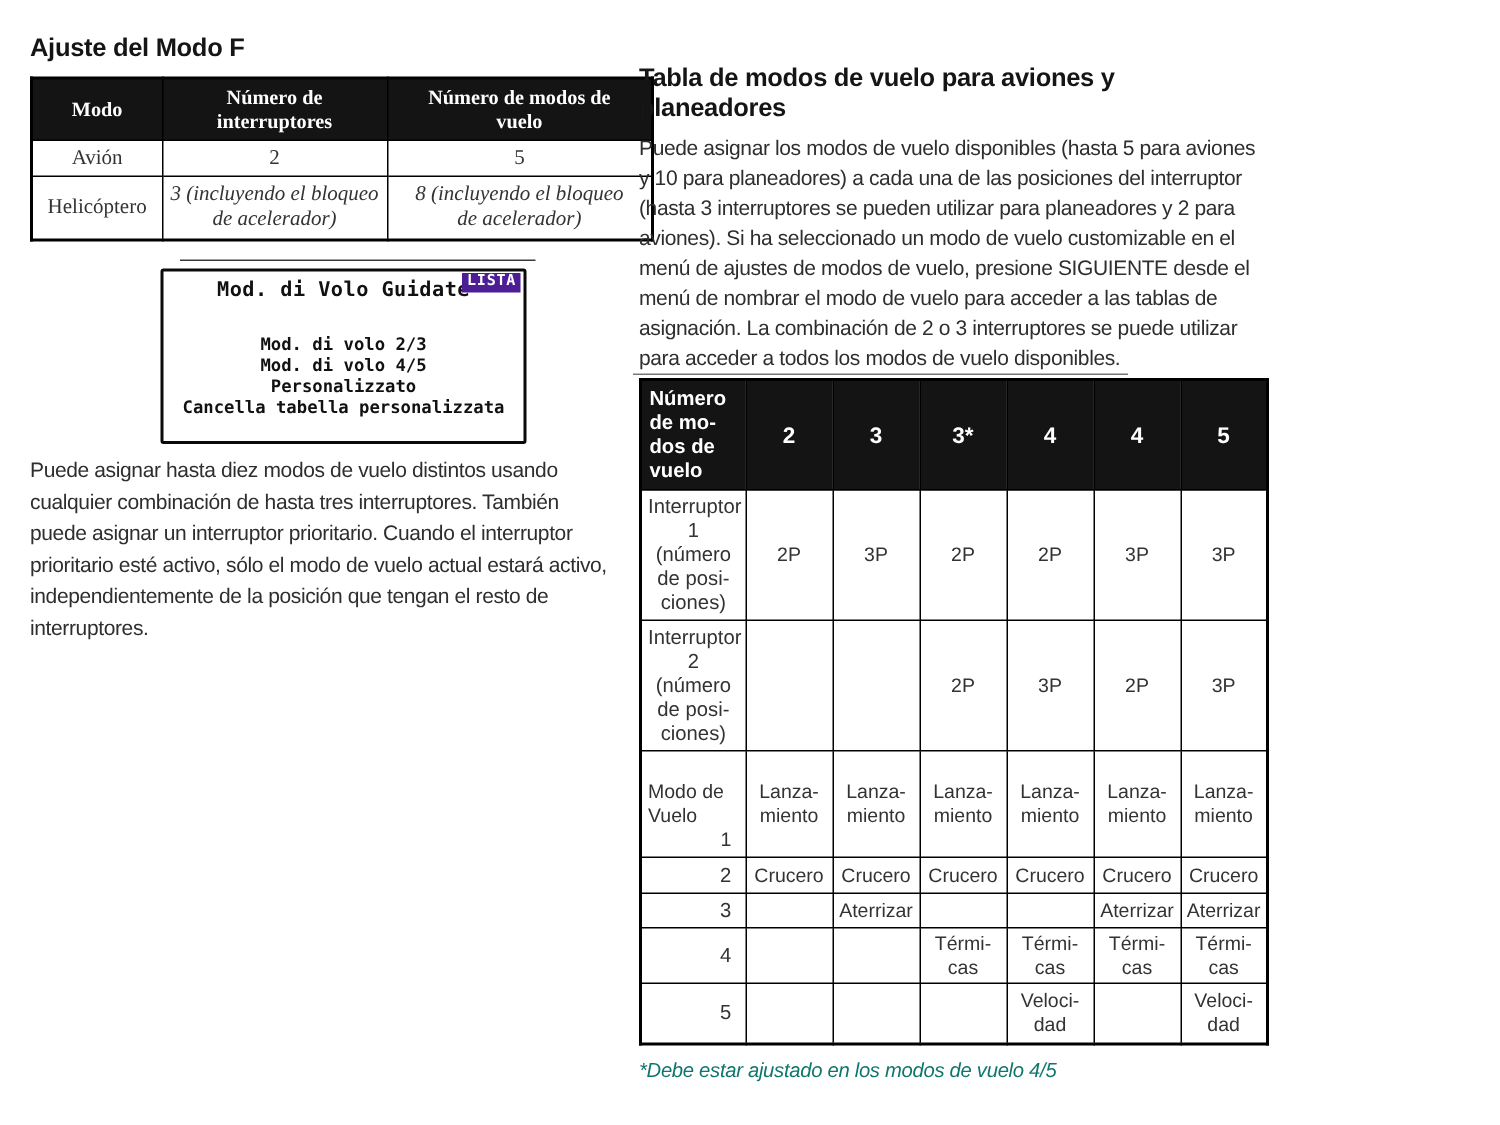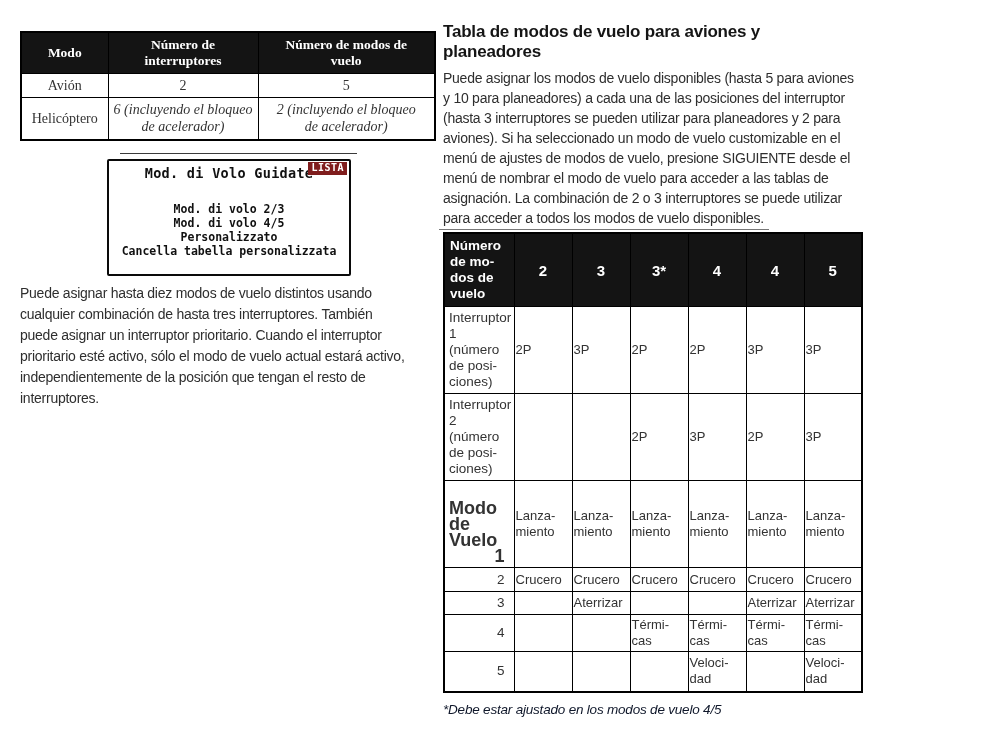--- a/index.html
+++ b/index.html
@@ -3,21 +3,21 @@
 <meta charset="utf-8">
 <style>
   html,body{margin:0;padding:0;}
   body{
     width:1000px;height:750px;background:#ffffff;
     font-family:"Liberation Sans",sans-serif;color:#2b2b2b;
     position:relative;overflow:hidden;
   }
   .col{position:absolute;top:22px;}
   .col-left{left:20px;width:414px;}
-  .col-right{left:443px;width:420px;}
+  .col-right{left:426px;width:420px;margin-top:20px;}
 
   h1.sec{font-size:17px;line-height:20px;font-weight:bold;color:#151515;margin:0;white-space:pre;letter-spacing:-0.2px;}
   h2.sec{font-size:15.5px;line-height:18px;font-weight:bold;color:#151515;margin:22px 0 0 0;white-space:pre;letter-spacing:-0.2px;}
   p.body{font-size:14px;line-height:21px;margin:7px 0 0 0;white-space:pre;letter-spacing:-0.25px;color:#2e2e2e;}
   .col-right p.body{line-height:20px;margin-top:6px;}
 
   
   table.modes{border-collapse:collapse;border:2px solid #000;margin-top:9px;table-layout:fixed;width:414px;font-family:Liberation Serif, serif;}
   table.modes th{
     background:#141414;color:#fff;font-size:13.5px;line-height:16px;font-weight:bold;
@@ -31,48 +31,49 @@
 
   
   .lcd-topline{height:1px;background:#3a3a3a;width:237px;margin:12px 0 5px 100px;}
   .lcd{
     position:relative;margin-left:87px;width:240px;height:113px;
     border:2px solid #0a0a0a;border-radius:2px;background:#fff;
     font-family:"DejaVu Sans Mono",monospace;color:#111;
   }
   .lcd-title{font-size:13.5px;font-weight:bold;text-align:center;margin-top:4px;letter-spacing:0.3px;}
   .lcd-badge{
-    position:absolute;top:1px;right:2px;background:#7f1d1d;color:#fff;
+    position:absolute;top:1px;right:2px;background:#4c1d95;color:#fff;
     font-size:10px;font-weight:bold;padding:1px 3px 2px 3px;letter-spacing:0.5px;line-height:10px;
   }
   .lcd-lines{font-size:11.5px;font-weight:bold;line-height:14px;text-align:center;margin-top:21px;white-space:pre-line;}
 
   
   .fm-topline{height:1px;background:#777;width:330px;margin:1px 0 2px -4px;}
   table.fm{border-collapse:collapse;border:2px solid #000;table-layout:fixed;width:418px;}
   table.fm col.lab{width:70px;}
   table.fm col.dat{width:58px;}
   table.fm th{
     background:#141414;color:#fff;border:1px solid #000;font-weight:bold;vertical-align:middle;
   }
   table.fm th.corner{font-size:13.5px;line-height:16px;text-align:left;padding:4px 5px;white-space:pre-line;vertical-align:middle;}
   table.fm th.num{font-size:15px;text-align:center;}
   table.fm td{border:1px solid #000;font-size:13px;line-height:16px;color:#333;white-space:pre-line;}
-  table.fm td.rlabel{text-align:left;vertical-align:top;padding:3px 4px;font-size:13.5px;}
-  table.fm td.cell{text-align:left;vertical-align:middle;padding:2px 1px;}
-  table.fm td.fm1{position:relative;vertical-align:top;padding:3px 4px;font-size:18px;font-weight:bold;}
+  table.fm td.rlabel{text-align:center;vertical-align:top;padding:3px 4px;font-size:13.5px;}
+  table.fm td.cell{text-align:center;vertical-align:middle;padding:2px 1px;}
+  table.fm td.fm1{position:relative;vertical-align:top;padding:3px 4px;font-size:13px;}
   table.fm td.fm1 .fm-num{position:absolute;right:9px;bottom:3px;}
   table.fm td.rnum{text-align:right;vertical-align:middle;padding:2px 9px 2px 2px;font-size:13.5px;}
 
-  .footnote{font-style:italic;font-size:13.5px;margin-top:9px;white-space:pre;letter-spacing:-0.2px;color:#0f172a;}
+  .footnote{font-style:italic;font-size:13.5px;margin-top:9px;white-space:pre;letter-spacing:-0.2px;color:#0f766e;}
 </style>
 </head>
 <body>
 
 <div class="col col-left">
+  <h1 class="sec">Ajuste del Modo F</h1>
 
   <table class="modes">
     <colgroup>
         <col style="width:87px">
         <col style="width:150px">
         <col style="width:177px">
       </colgroup>
     <tbody>
         <tr style="height:41px">
       <th>Modo</th>
@@ -81,23 +82,23 @@
       <th>Número de modos de
 vuelo</th>
     </tr>
     <tr style="height:18px">
       <td>Avión</td>
       <td>2</td>
       <td>5</td>
     </tr>
     <tr style="height:42px">
       <td>Helicóptero</td>
-      <td class="ital">6 (incluyendo el bloqueo
+      <td class="ital">3 (incluyendo el bloqueo
 de acelerador)</td>
-      <td class="ital">2 (incluyendo el bloqueo
+      <td class="ital">8 (incluyendo el bloqueo
 de acelerador)</td>
     </tr>
   </tbody>
     </table>
 
   <div class="lcd-topline"></div>
   <div class="lcd">
     <div class="lcd-title">Mod. di Volo Guidate</div>
     <div class="lcd-badge">LISTA</div>
     <div class="lcd-lines">Mod. di volo 2/3

